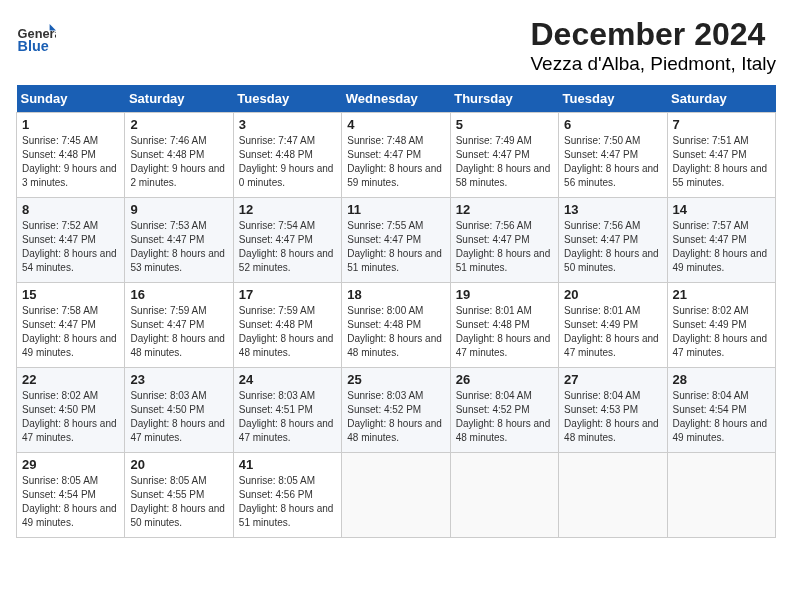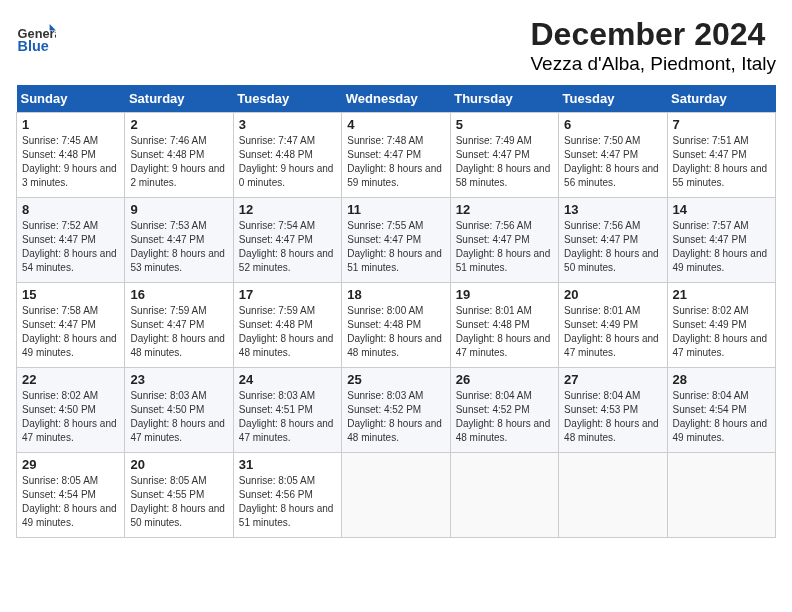--- a/index.html
+++ b/index.html
@@ -237,21 +237,21 @@
       <tr class="week-row">
         <td>
         <span class="day-num">29</span>
         <span class="day-info">Sunrise: 8:05 AM<br>Sunset: 4:54 PM<br>Daylight: 8 hours and 49 minutes.</span>
       </td>
         <td>
         <span class="day-num">20</span>
         <span class="day-info">Sunrise: 8:05 AM<br>Sunset: 4:55 PM<br>Daylight: 8 hours and 50 minutes.</span>
       </td>
         <td>
-        <span class="day-num">31</span>
+        <span class="day-num">41</span>
         <span class="day-info">Sunrise: 8:05 AM<br>Sunset: 4:56 PM<br>Daylight: 8 hours and 51 minutes.</span>
       </td>
         <td class="empty-cell"></td>
         <td class="empty-cell"></td>
         <td class="empty-cell"></td>
         <td class="empty-cell"></td>
       </tr>
     </tbody>
 </table>
 

